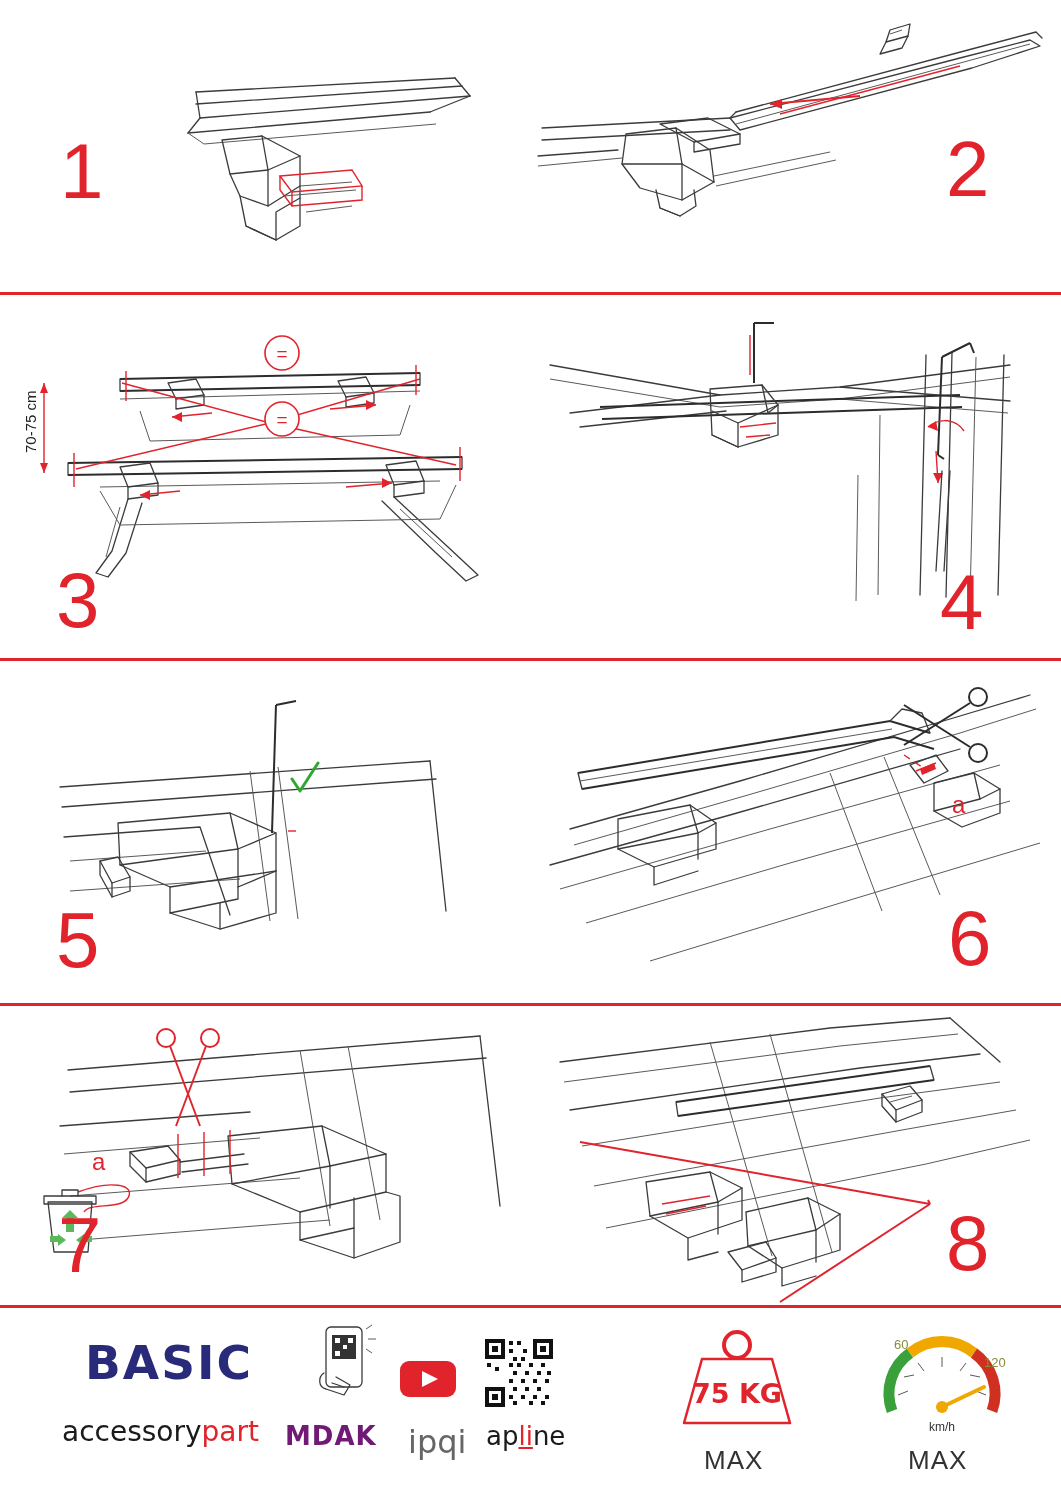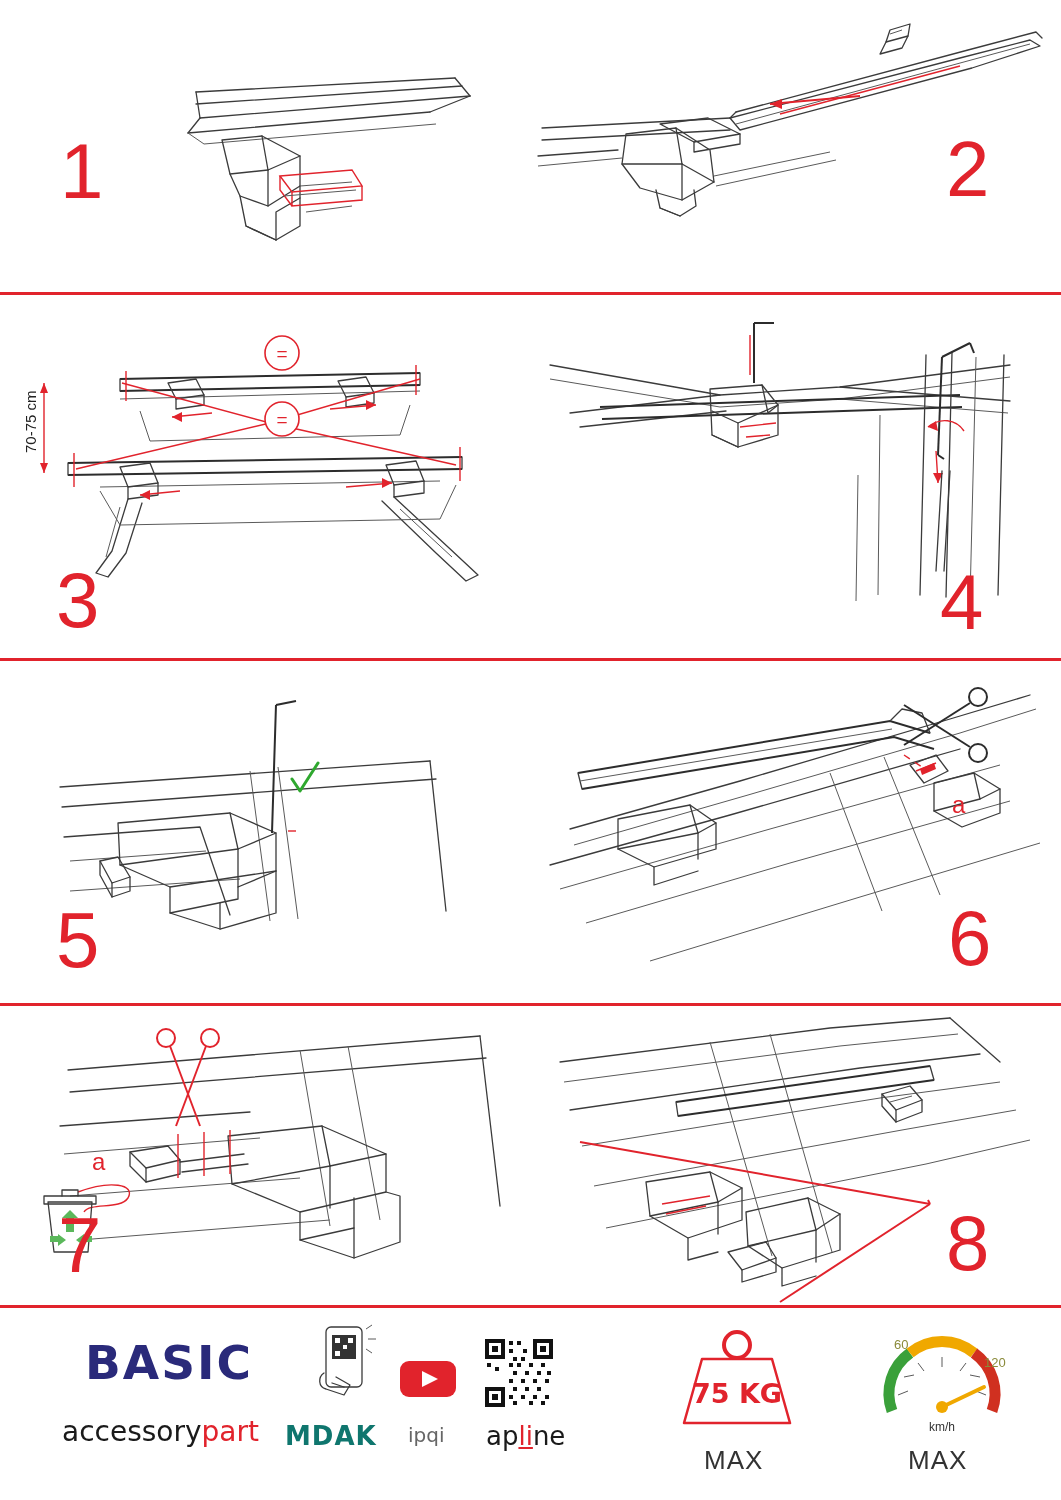--- a/index.html
+++ b/index.html
@@ -86,28 +86,28 @@
   }
   .brand-accessory .part { color: #e1232c; }
   .brand-mdak {
     position: absolute;
     left: 285px;
     top: 116px;
     font-family: "DejaVu Sans", sans-serif;
     font-weight: bold;
     font-size: 26px;
     letter-spacing: 1px;
-    color: #0f766e;
+    color: #701a75;
   }
   .brand-ipqi {
     position: absolute;
     left: 408px;
     top: 118px;
     font-family: "DejaVu Sans", sans-serif;
-    font-size: 20px;
+    font-size: 32px;
     color: #666;
   }
   .brand-apline {
     position: absolute;
     left: 486px;
     top: 116px;
     font-family: "DejaVu Sans", sans-serif;
     font-size: 26px;
     color: #1a1a1a;
   }

